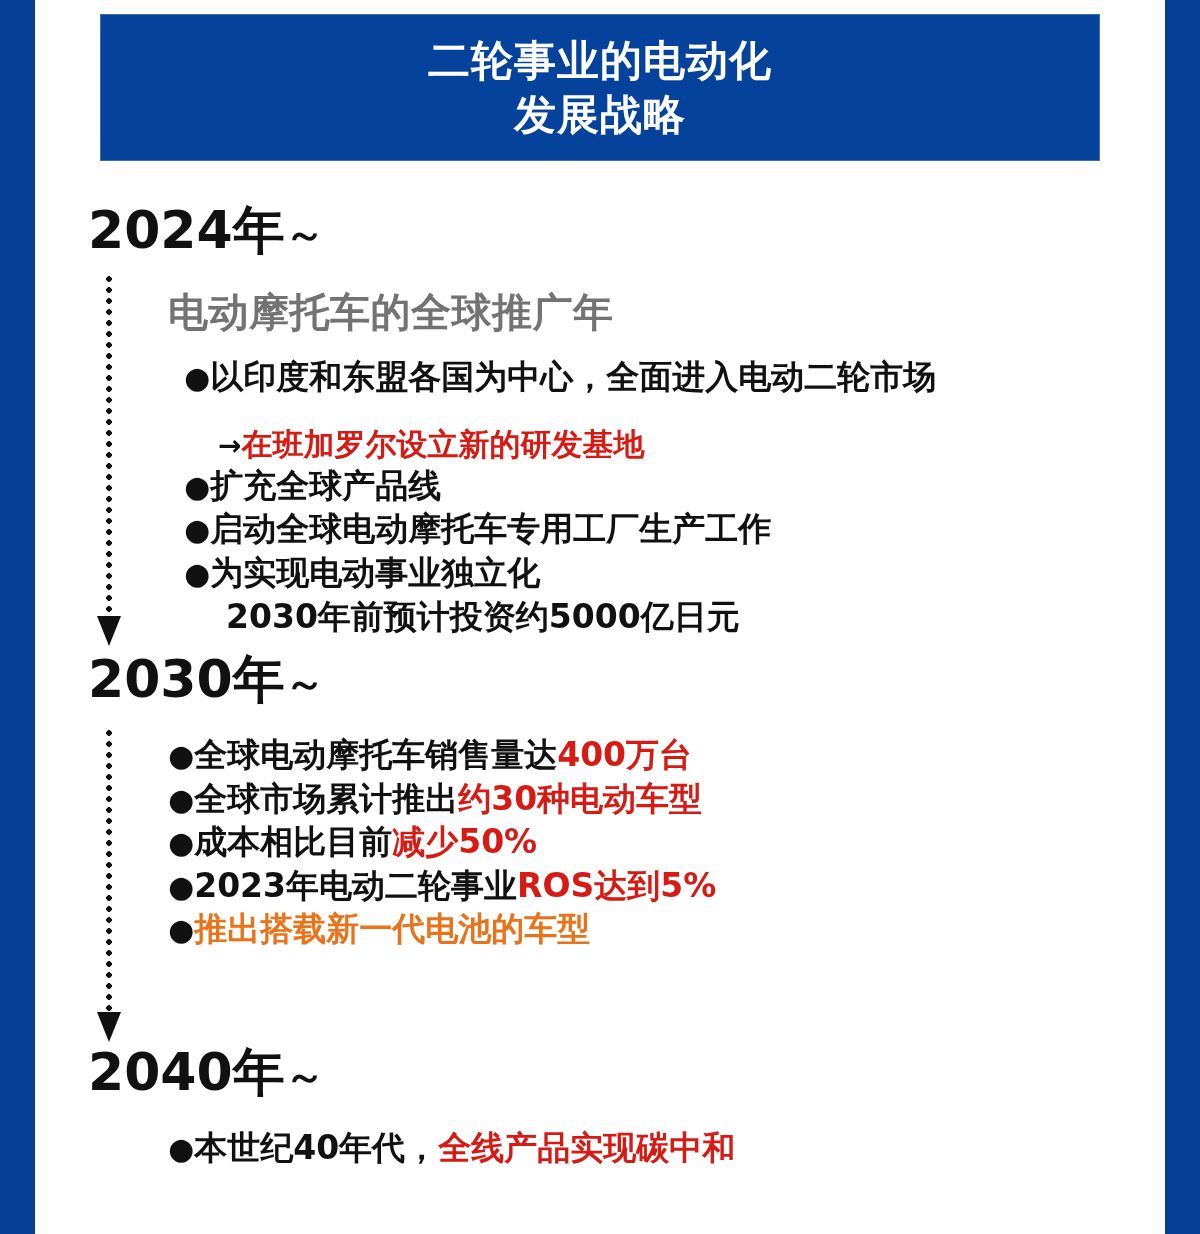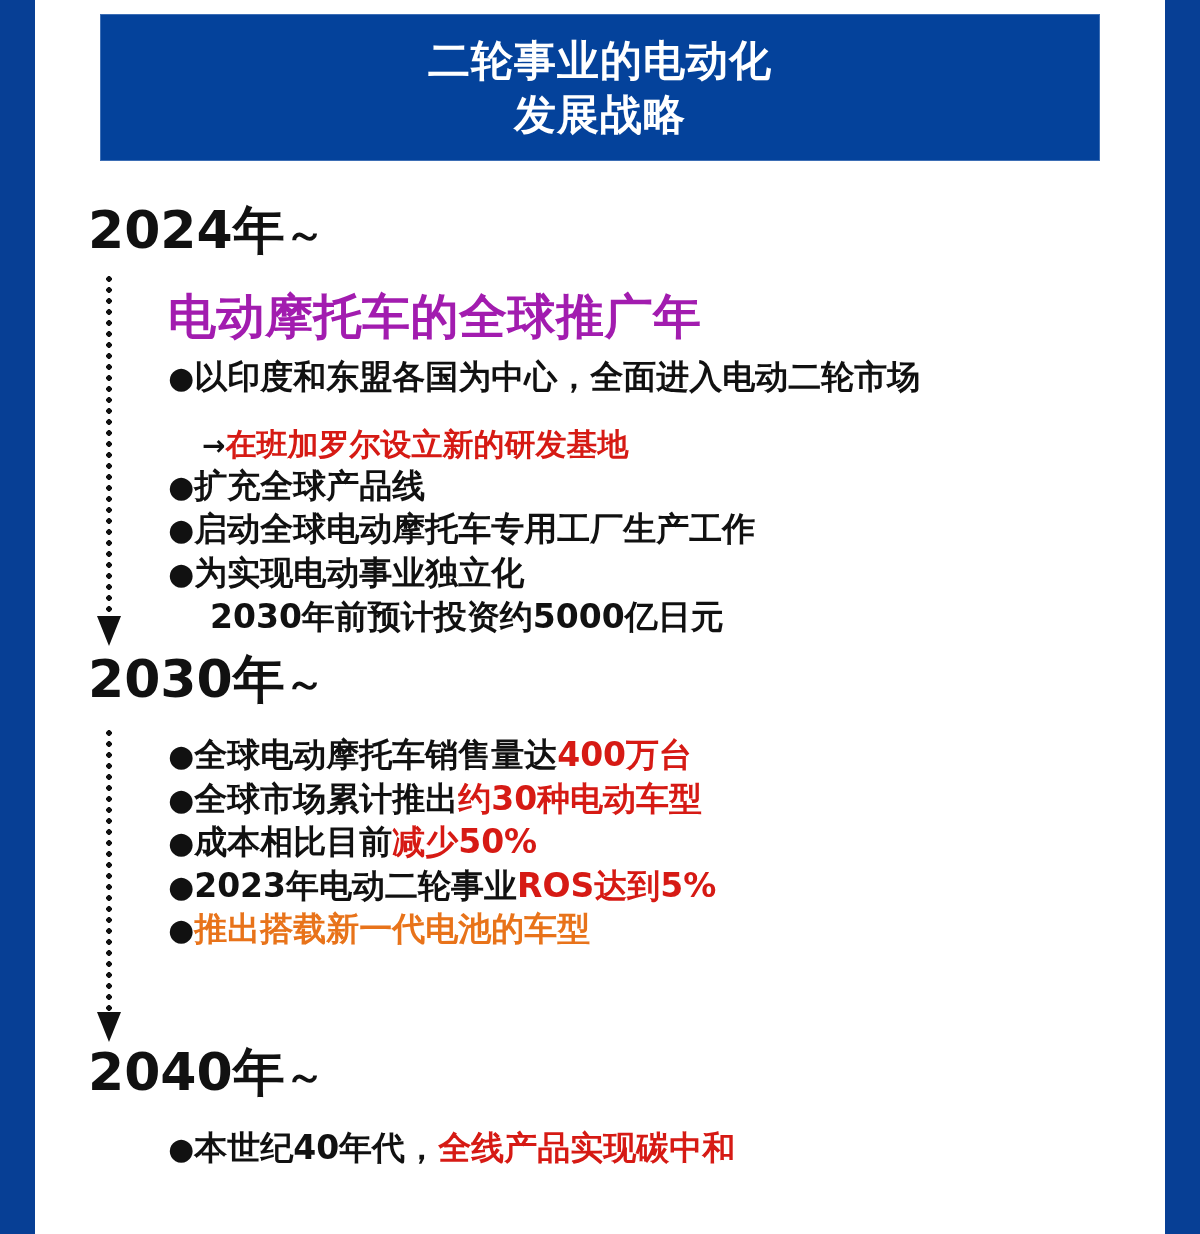--- a/index.html
+++ b/index.html
@@ -82,23 +82,23 @@
     font-weight: bold;
     color: #111111;
     letter-spacing: 0px;
     white-space: nowrap;
   }
   .year .tilde { font-size: 40px; }
 
   
   .subhead {
     position: absolute;
-    font-size: 48px;
-    font-weight: bold;
-    color: #a21caf;
+    font-size: 40px;
+    font-weight: bold;
+    color: #737373;
     white-space: nowrap;
     letter-spacing: 0.5px;
   }
 
   
   .bullets { position: absolute; }
   .bullet {
     font-size: 33px;
     font-weight: bold;
     color: #111111;
@@ -145,21 +145,21 @@
     <span>2024年</span><span class="tilde">～</span>
   </div>
 
   <div class="connector" style="left:97px; top:276px; height:372px;">
     <div class="dots" style="height:340px;"></div>
     <div class="head" style="top:340px;"></div>
   </div>
 
   <div class="subhead" style="left:168px; top:285px;">电动摩托车的全球推广年</div>
 
-  <div class="bullets" style="left:168px; top:355px;">
+  <div class="bullets" style="left:184px; top:355px;">
     <div class="bullet">
       <span class="dot">●</span><span class="black">以印度和东盟各国为中心，全面进入电动二轮市场</span>
     </div>
     <div class="arrow-line">
       <span class="arrow">→</span><span class="red">在班加罗尔设立新的研发基地</span>
     </div>
     <div class="bullet">
       <span class="dot">●</span><span class="black">扩充全球产品线</span>
     </div>
     <div class="bullet">

